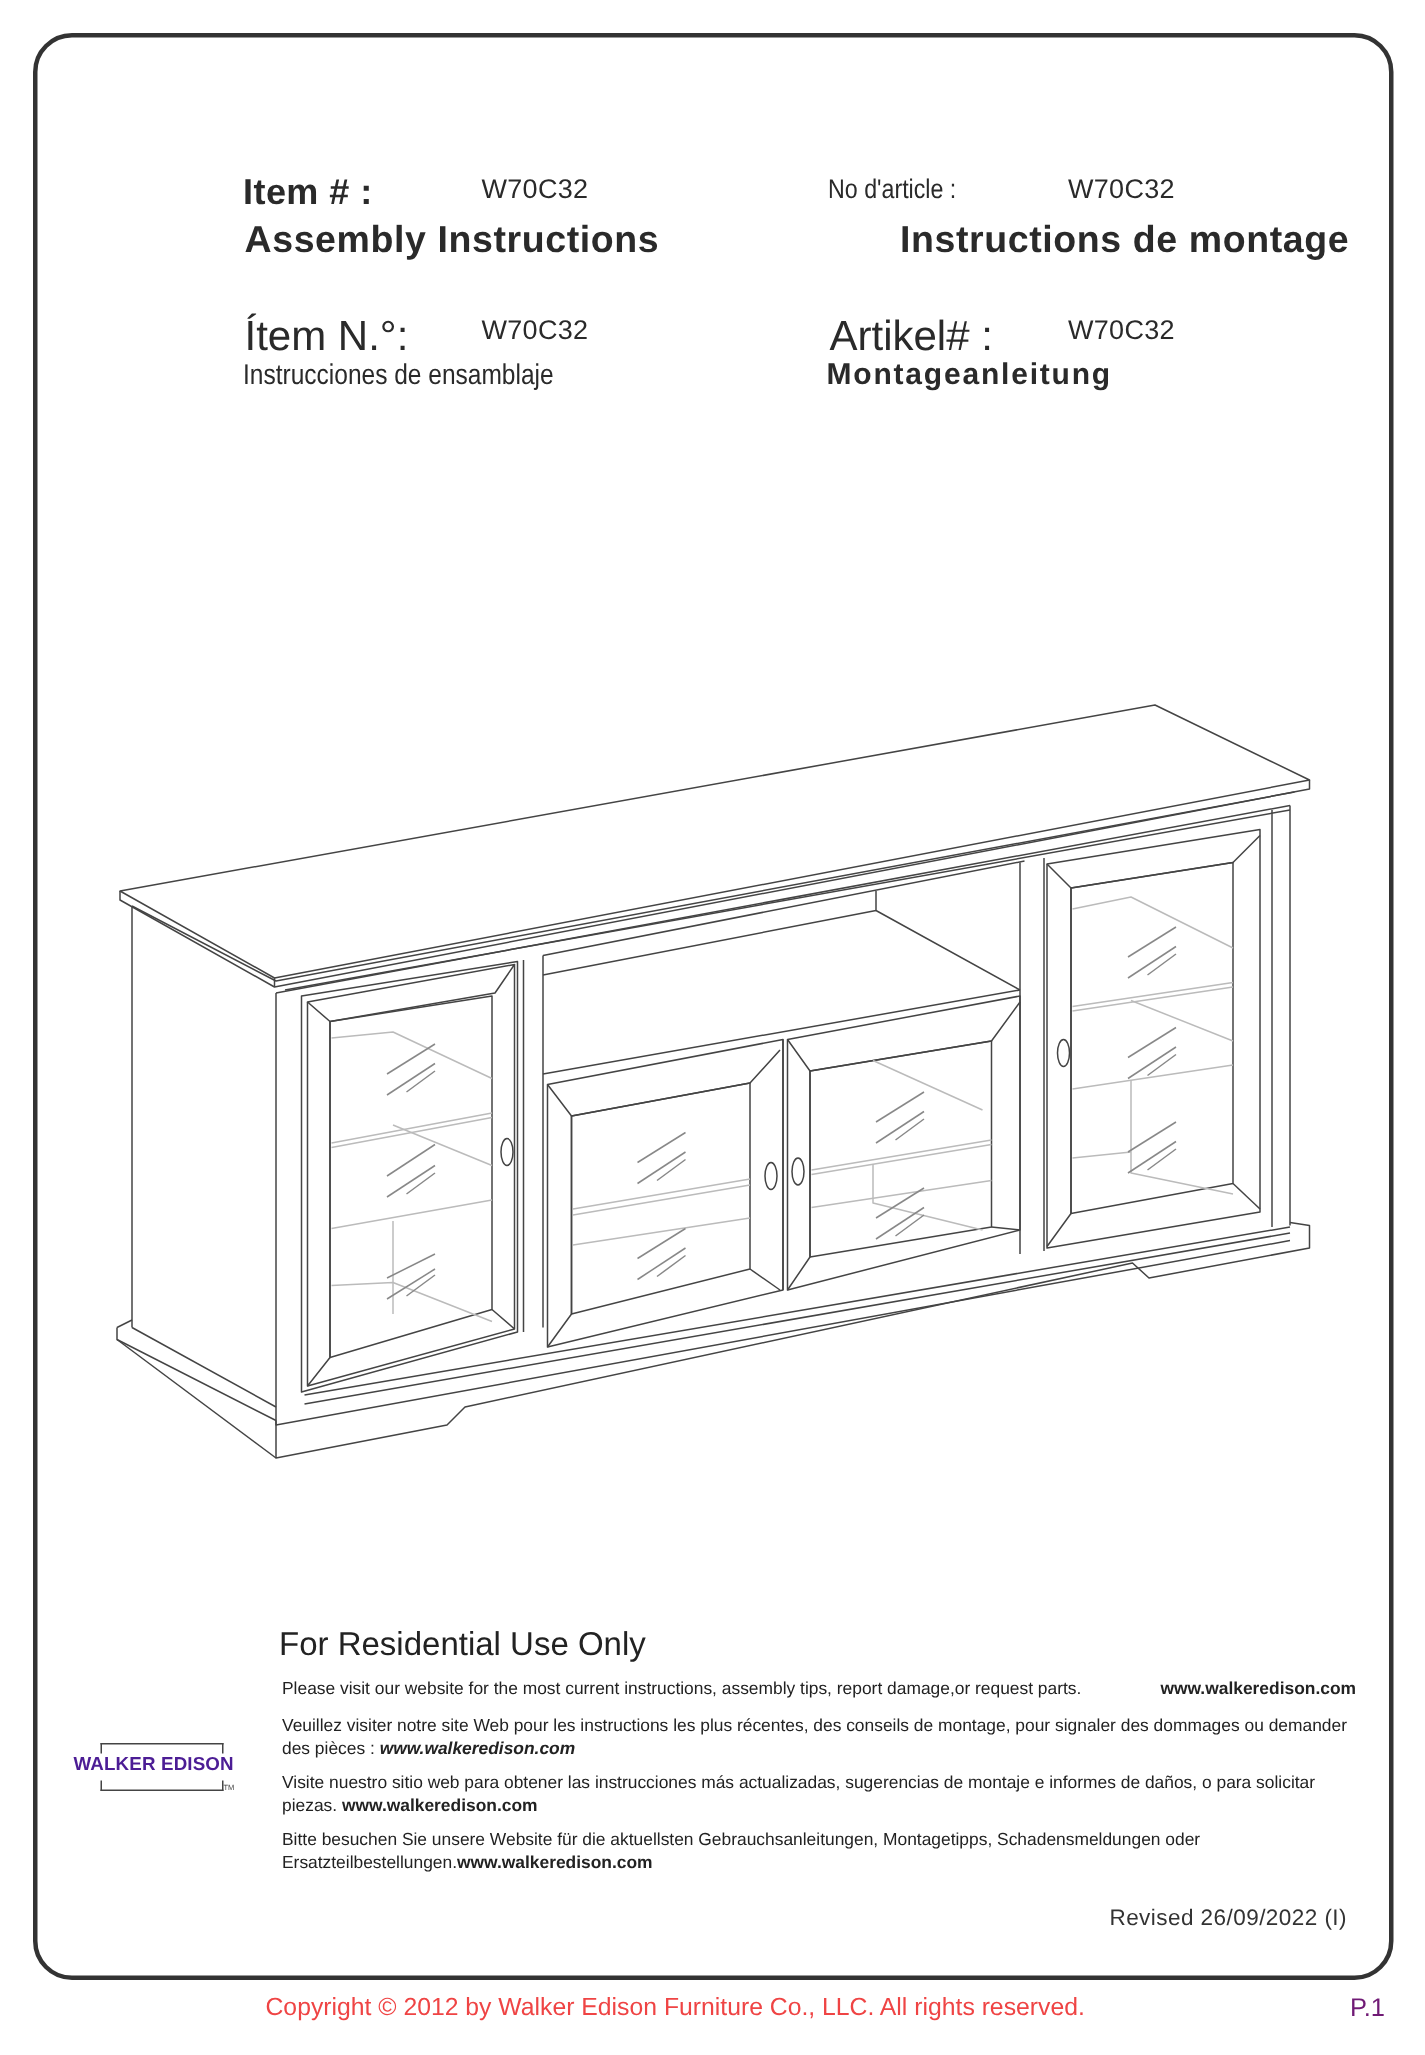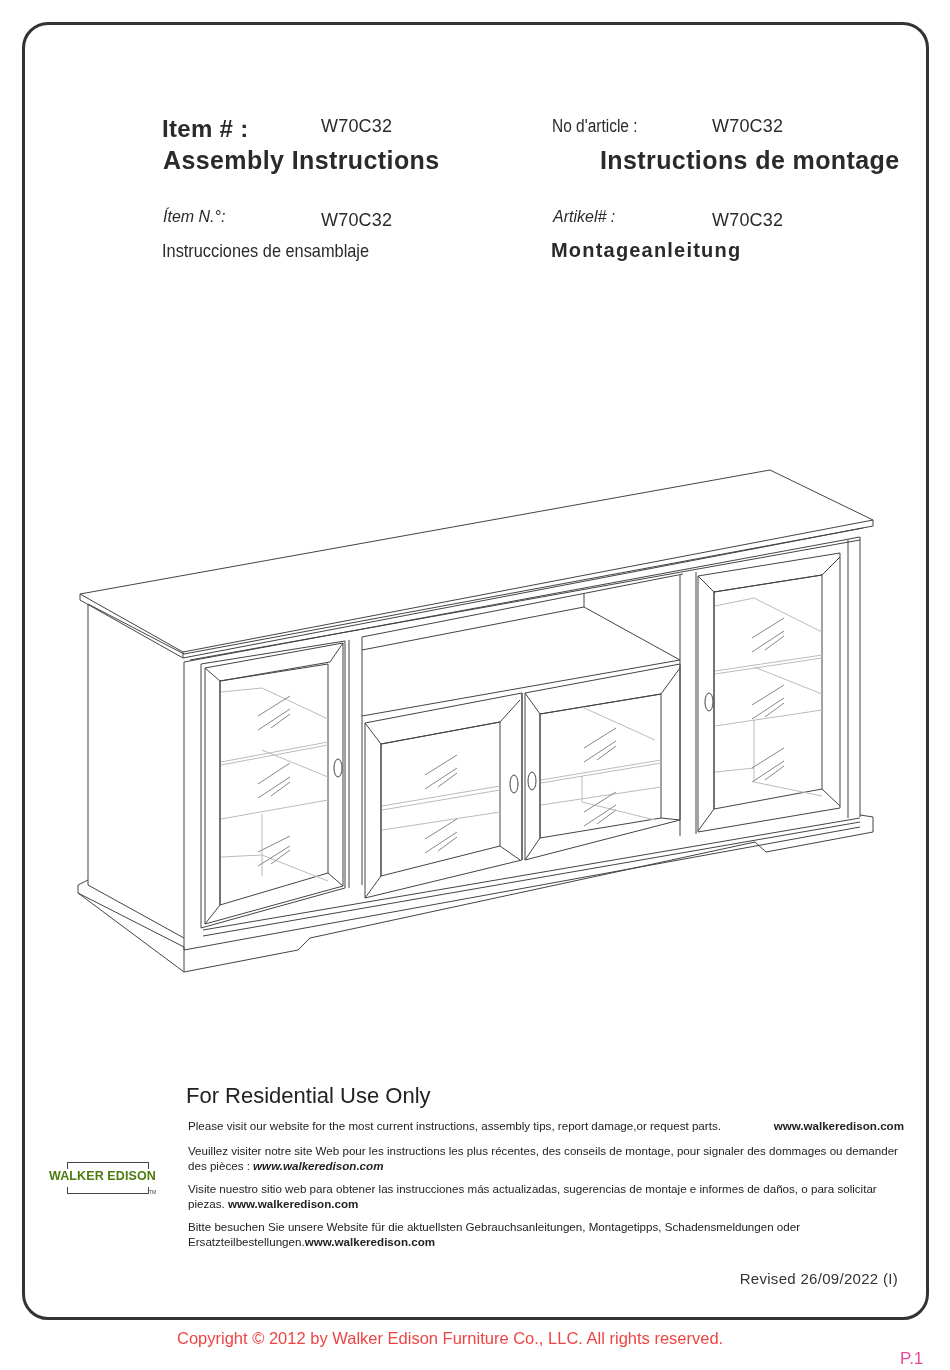--- a/index.html
+++ b/index.html
@@ -2,48 +2,48 @@
 <html><head>
   <meta charset="utf-8">
   <style>
     html, body { margin: 0; padding: 0; background: #ffffff; }
     body { width: 950px; height: 1370px; position: relative; overflow: hidden;
            font-family: "Liberation Sans", sans-serif; color: #2b2b2b; }
     .frame { position: absolute; left: 22px; top: 22px; width: 901px; height: 1292px;
              border: 3px solid #333333; border-radius: 26px; box-sizing: content-box; }
     .hdr { position: absolute; font-family: "Liberation Sans", sans-serif; color: #2a2a2a; white-space: nowrap; }
     .label-bold { font-weight: bold; font-size: 24px; letter-spacing: 0.3px; }
-    .label-reg { font-size: 16px; font-style: italic; }
+    .label-reg { font-size: 28px; }
     .label-narrow { font-size: 18px; transform: scaleX(0.86); transform-origin: left center; }
     .code { font-size: 18px; letter-spacing: 0.2px; }
     .sub-bold { font-weight: bold; font-size: 25px; letter-spacing: 0.4px; }
     .sub-narrow { font-size: 19px; transform: scaleX(0.86); transform-origin: left center; }
     .sub-wide { font-weight: bold; font-size: 20px; letter-spacing: 1.2px; }
 
     .illustration { position: absolute; left: 70px; top: 460px; width: 820px; height: 520px; }
 
     .res-title { position: absolute; left: 186px; top: 1083px; font-size: 22px; color: #222; white-space: nowrap; }
     .para { position: absolute; left: 188px; width: 716px; font-size: 11.6px; line-height: 15px; color: #222; }
     .para .url-b { font-weight: bold; }
     .para .url-bi { font-weight: bold; font-style: italic; }
     .p-en { top: 1118px; white-space: nowrap; }
     .p-en .url-b { position: absolute; right: 0; top: 0; }
     .p-fr { top: 1143px; }
     .p-es { top: 1181px; }
     .p-de { top: 1219px; }
 
     .logo { position: absolute; left: 49px; top: 1162px; width: 116px; height: 30px; }
-    .logo-text { position: absolute; left: 0; top: 7px; font-size: 12.5px; font-weight: bold; letter-spacing: 0.1px; color: #4d7c0f; white-space: nowrap; }
+    .logo-text { position: absolute; left: 0; top: 7px; font-size: 12.5px; font-weight: bold; letter-spacing: 0.1px; color: #4c1d95; white-space: nowrap; }
     .logo-bracket-top { position: absolute; left: 18px; top: 0; width: 80px; height: 6px; border: 1.5px solid #444; border-bottom: none; }
     .logo-bracket-bot { position: absolute; left: 18px; top: 25px; width: 80px; height: 6px; border: 1.5px solid #444; border-top: none; }
     .logo-tm { position: absolute; left: 100px; top: 27px; font-size: 5px; color: #444; }
 
     .revised { position: absolute; right: 52px; top: 1270px; font-size: 15px; color: #333; letter-spacing: 0.3px; white-space: nowrap; }
     .copyright { position: absolute; left: 177px; top: 1329px; font-size: 16.5px; color: #ef4444; white-space: nowrap; }
-    .page-num { position: absolute; left: 900px; top: 1329px; font-size: 17px; color: #ec4899; margin-top: 20px; }
+    .page-num { position: absolute; left: 900px; top: 1329px; font-size: 17px; color: #701a75; }
   </style>
 </head>
 <body>
 
 <div class="frame"></div>
 
 <div class="hdr label-bold" style="left:162px; top:115px;">Item # :</div>
 <div class="hdr code" style="left:321px; top:116px;">W70C32</div>
 <div class="hdr sub-bold" style="left:163px; top:146px;">Assembly  Instructions</div>
 

